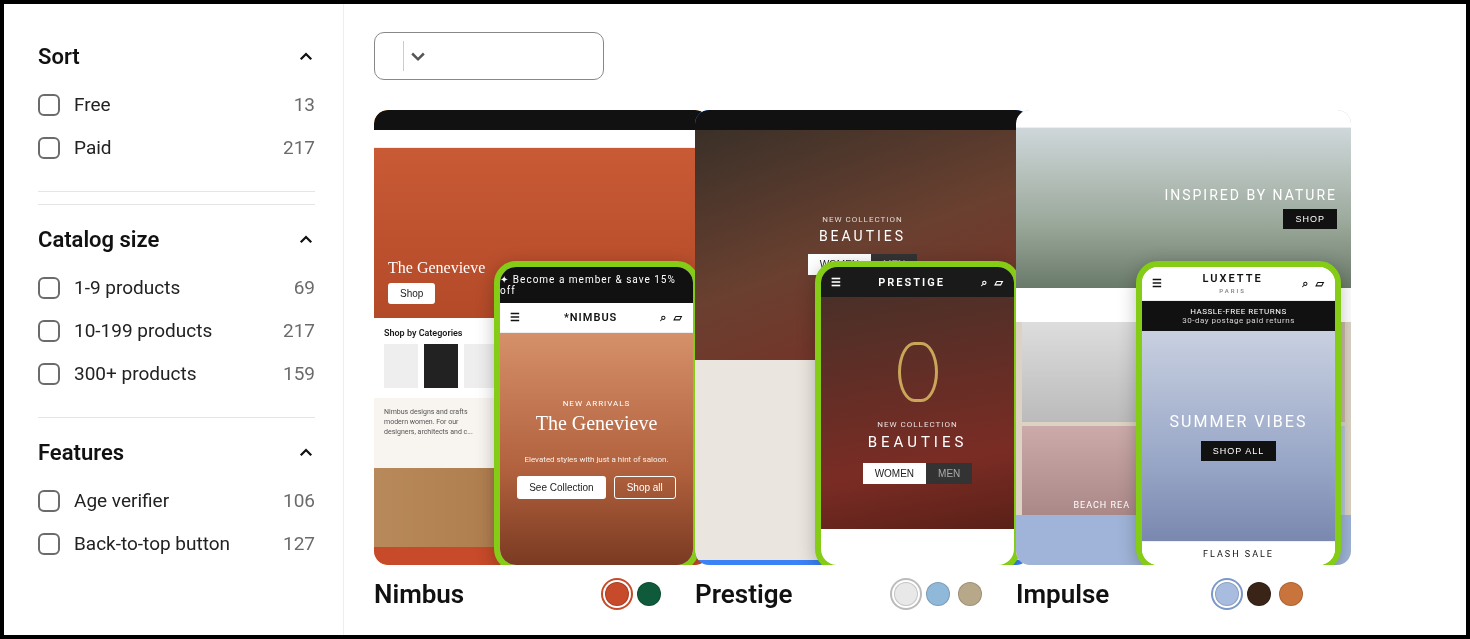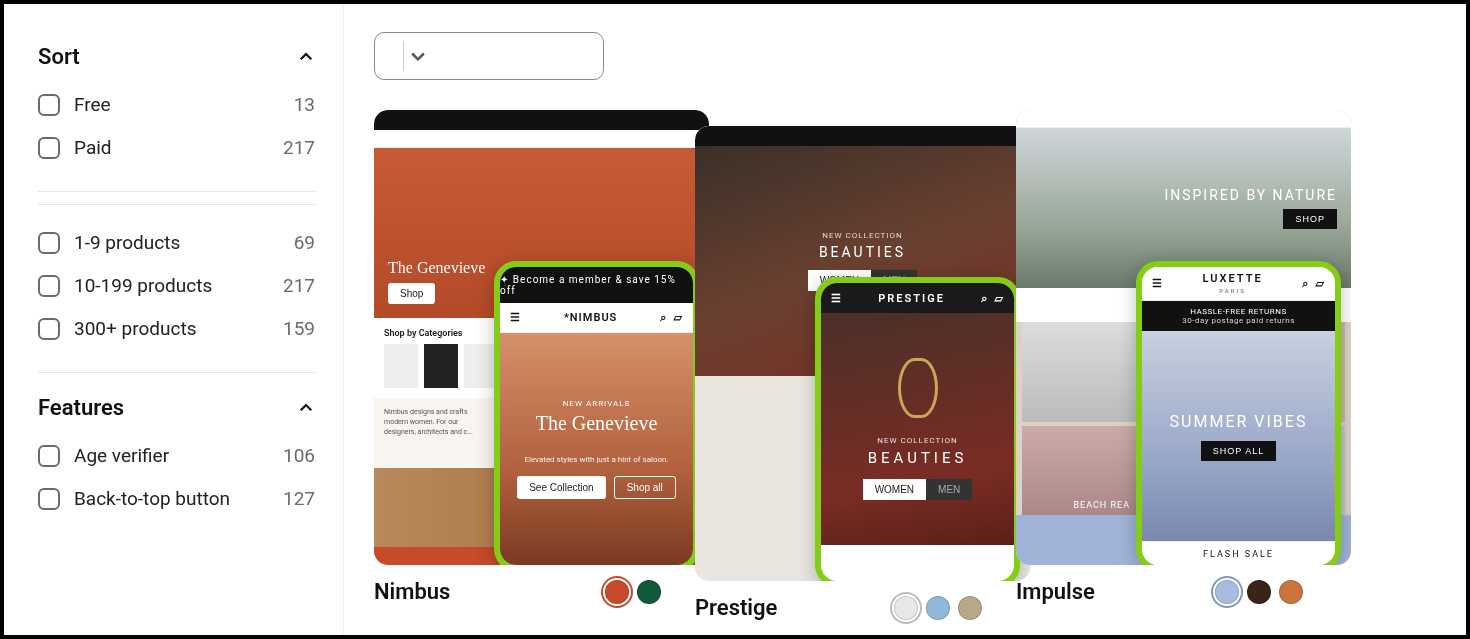--- a/index.html
+++ b/index.html
@@ -115,21 +115,21 @@
   }
   .mobile .m-hero{
     position:relative; height:calc(100% - 66px);
     display:flex; flex-direction:column; align-items:center; justify-content:center;
     color:#fff; text-align:center;
   }
   .card-footer {
     display:flex; align-items:center; justify-content:space-between;
     padding-top:14px;
   }
-  .theme-name { font-size:22px; font-weight:600; color:#111; }
+  .theme-name { font-size:26px; font-weight:600; color:#111; }
   .swatches { display:flex; gap:8px; align-items:center; }
   .swatch {
     width:24px; height:24px; border-radius:50%;
     border:1px solid rgba(0,0,0,.15);
   }
   .swatch.selected {
     box-shadow: 0 0 0 2px #fff, 0 0 0 4px currentColor;
   }
   
   .d-topbar { height:20px; background:#111; }
@@ -184,20 +184,26 @@
         </div>
       </div>
       <div class="divider"></div>
     </div>
 
     <div class="filter-group">
       <div class="divider"></div>
     </div>
 
     <div class="filter-group">
+      <div class="filter-header">
+        <span class="filter-title">Catalog size</span>
+        <svg class="chev" viewBox="0 0 24 24" fill="none" stroke="#111" stroke-width="3">
+            <polyline points="5 15 12 8 19 15"></polyline>
+          </svg>
+      </div>
       <div class="filter-options">
         <div class="option-row">
           <div class="option-left">
             <span class="checkbox"></span>
             <span class="option-label">1-9 products</span>
           </div>
           <span class="option-count">69</span>
         </div>
         <div class="option-row">
           <div class="option-left">
@@ -305,21 +311,21 @@
         <div class="card-footer">
           <div class="theme-name">Nimbus</div>
           <div class="swatches">
             <span class="swatch selected" style="background:#c74a2a;color:#c74a2a;"></span>
             <span class="swatch" style="background:#0f5a3a;"></span>
           </div>
         </div>
       </div>
 
       <div class="theme-card">
-        <div class="preview" style="background:#e5e5e5;margin-top:16px;">
+        <div class="preview" style="background:#3b82f6;">
           <div class="desktop">
             <div class="d-topbar"></div>
             <div style="height:230px;background:linear-gradient(160deg,#3a3028 0%,#6a4030 50%,#7a2c24 100%);display:flex;flex-direction:column;align-items:center;justify-content:center;color:#fff;">
               <div class="tiny" style="opacity:.8;">NEW COLLECTION</div>
               <div style="font-size:14px;letter-spacing:3px;margin-top:4px;">BEAUTIES</div>
               <div style="display:flex;margin-top:10px;">
                 <button class="btn-solid" style="border-radius:0;">WOMEN</button>
                 <button style="background:#333;color:#aaa;border:none;font-size:10px;padding:5px 12px;">MEN</button>
               </div>
             </div>

